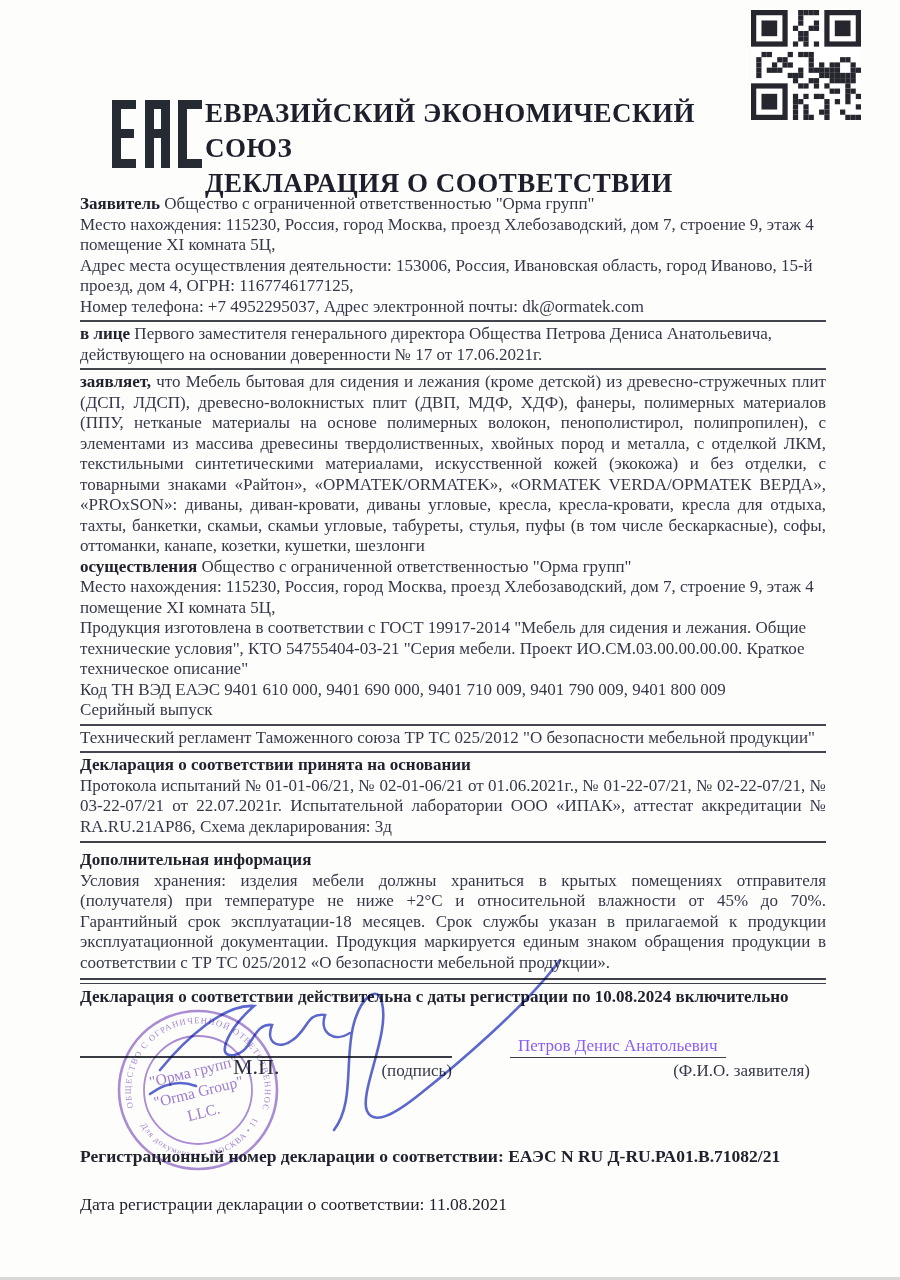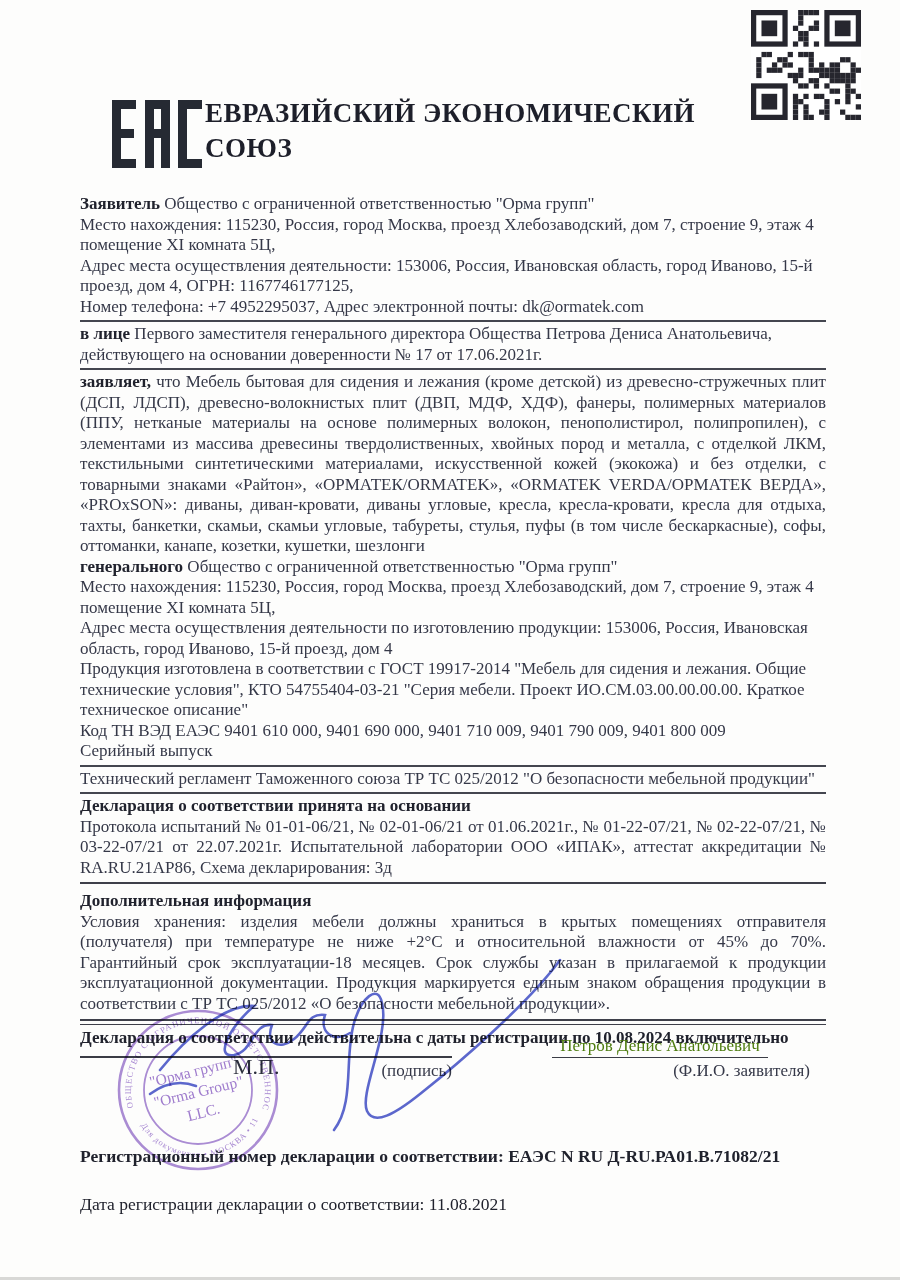--- a/index.html
+++ b/index.html
@@ -16,21 +16,21 @@
   .content p{margin:0;}
   .content b{color:#20222d;}
   .just{text-align:justify;}
   .rule{border:0;border-top:2px solid #44464f;margin:3px 0 2px 0;}
   .rule-thick{border:0;border-top:2.5px solid #3e404a;margin:4px 0 3px 0;}
   .rule-double{border:0;border-top:2.5px solid #3e404a;border-bottom:1.5px solid #3e404a;height:3px;margin:5px 0 3px 0;}
   .gap-s{height:4px;}
   
   .sig-line{position:absolute;left:80px;top:1056px;width:372px;border-top:2px solid #3a3c45;}
   .sig-caption{position:absolute;left:80px;top:1061px;width:372px;text-align:right;font-size:17px;color:#353848;}
-  .fio-name{position:absolute;left:510px;top:1036px;width:300px;text-align:center;font-size:17px;color:#4d7c0f;}
+  .fio-name{position:absolute;left:510px;top:1036px;width:300px;text-align:left;font-size:17px;color:#8b5cf6;}
   .fio-name span{display:inline-block;border-bottom:1.5px solid #3a3c45;padding:0 8px 1px 8px;}
   .fio-caption{position:absolute;left:510px;top:1061px;width:300px;text-align:right;font-size:17px;color:#353848;}
   .mp{position:absolute;left:233px;top:1054px;font-size:22px;color:#2c2f3d;}
   .reg-line1{position:absolute;left:80px;top:1146px;width:746px;font-weight:bold;font-size:17.5px;color:#20222d;}
   .reg-line2{position:absolute;left:80px;top:1194px;width:746px;font-weight:normal;font-size:17.5px;color:#20222d;}
   .stamp{position:absolute;left:112px;top:1004px;mix-blend-mode:multiply;}
   .signature{position:absolute;left:128px;top:942px;mix-blend-mode:multiply;}
 </style>
 </head>
 <body>
@@ -51,20 +51,21 @@
       <rect x="33" y="29" width="25" height="9"></rect>
 
       <rect x="66" y="0" width="9" height="68"></rect>
       <rect x="66" y="0" width="24" height="9"></rect>
       <rect x="66" y="59" width="24" height="9"></rect>
     </g>
   </svg>
 
   <div class="titles">
     <div>ЕВРАЗИЙСКИЙ ЭКОНОМИЧЕСКИЙ СОЮЗ</div>
+    <div>ДЕКЛАРАЦИЯ О СООТВЕТСТВИИ</div>
   </div>
 
   <svg class="qr" width="110" height="110" viewBox="0 0 105 105">
     <rect x="0" y="0" width="105" height="105" fill="#ffffff"></rect>
     <g id="qr-mods">
         <rect x="45" y="0" width="5" height="5" fill="#26262e"></rect>
         <rect x="50" y="0" width="5" height="5" fill="#26262e"></rect>
         <rect x="55" y="0" width="5" height="5" fill="#26262e"></rect>
         <rect x="60" y="0" width="5" height="5" fill="#26262e"></rect>
         <rect x="45" y="5" width="5" height="5" fill="#26262e"></rect>
@@ -189,23 +190,22 @@
     <p>Номер телефона: +7 4952295037, Адрес электронной почты: dk@ormatek.com</p>
 
     <hr class="rule">
 
     <p><b>в лице</b> <span>Первого заместителя генерального директора Общества Петрова Дениса Анатольевича, действующего на основании доверенности № 17 от 17.06.2021г.</span></p>
 
     <hr class="rule">
 
     <p class="just"><b>заявляет,</b> <span>что Мебель бытовая для сидения и лежания (кроме детской) из древесно-стружечных плит (ДСП, ЛДСП), древесно-волокнистых плит (ДВП, МДФ, ХДФ), фанеры, полимерных материалов (ППУ, нетканые материалы на основе полимерных волокон, пенополистирол, полипропилен), с элементами из массива древесины твердолиственных, хвойных пород и металла, с отделкой ЛКМ, текстильными синтетическими материалами, искусственной кожей (экокожа) и без отделки, с товарными знаками «Райтон», «ОРМАТЕК/ORMATEK», «ORMATEK VERDA/ОРМАТЕК ВЕРДА», «PROxSON»: диваны, диван-кровати, диваны угловые, кресла, кресла-кровати, кресла для отдыха, тахты, банкетки, скамьи, скамьи угловые, табуреты, стулья, пуфы (в том числе бескаркасные), софы, оттоманки, канапе, козетки, кушетки, шезлонги</span></p>
 
-    <p><b>генерального</b> <span>Общество с ограниченной ответственностью "Орма групп"</span></p>
+    <p><b>осуществления</b> <span>Общество с ограниченной ответственностью "Орма групп"</span></p>
     <p>Место нахождения: 115230, Россия, город Москва, проезд Хлебозаводский, дом 7, строение 9, этаж 4 помещение XI комната 5Ц,</p>
-    <p>Адрес места осуществления деятельности по изготовлению продукции: 153006, Россия, Ивановская область, город Иваново, 15-й проезд, дом 4</p>
     <p>Продукция изготовлена в соответствии с ГОСТ 19917-2014 "Мебель для сидения и лежания. Общие технические условия", КТО 54755404-03-21 "Серия мебели. Проект ИО.СМ.03.00.00.00.00. Краткое техническое описание"</p>
     <p>Код ТН ВЭД ЕАЭС 9401 610 000, 9401 690 000, 9401 710 009, 9401 790 009, 9401 800 009</p>
     <p>Серийный выпуск</p>
 
     <hr class="rule">
 
     <p>Технический регламент Таможенного союза ТР ТС 025/2012 "О безопасности мебельной продукции"</p>
 
     <hr class="rule">
 

